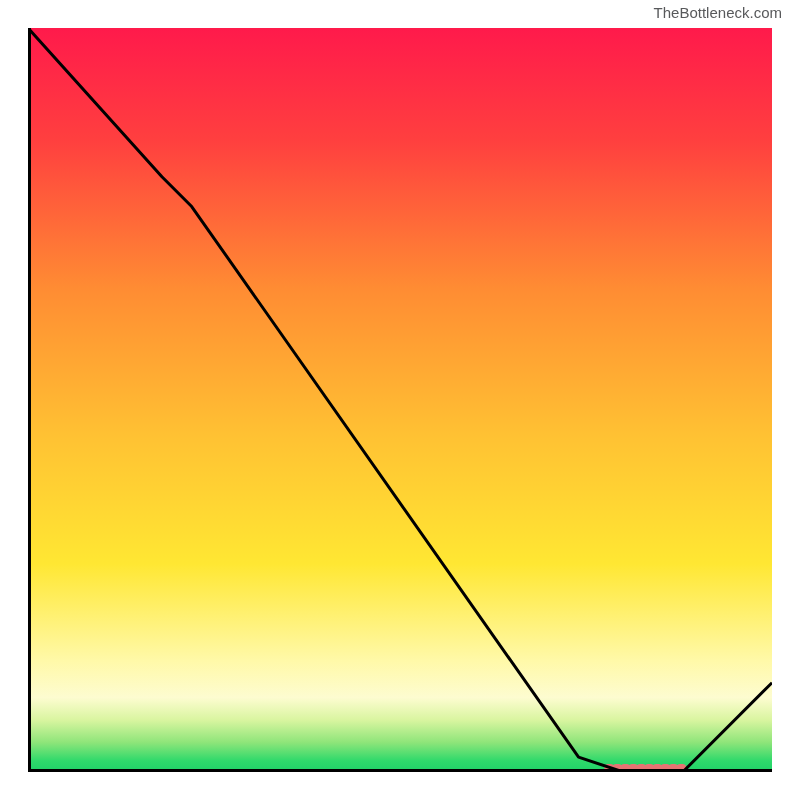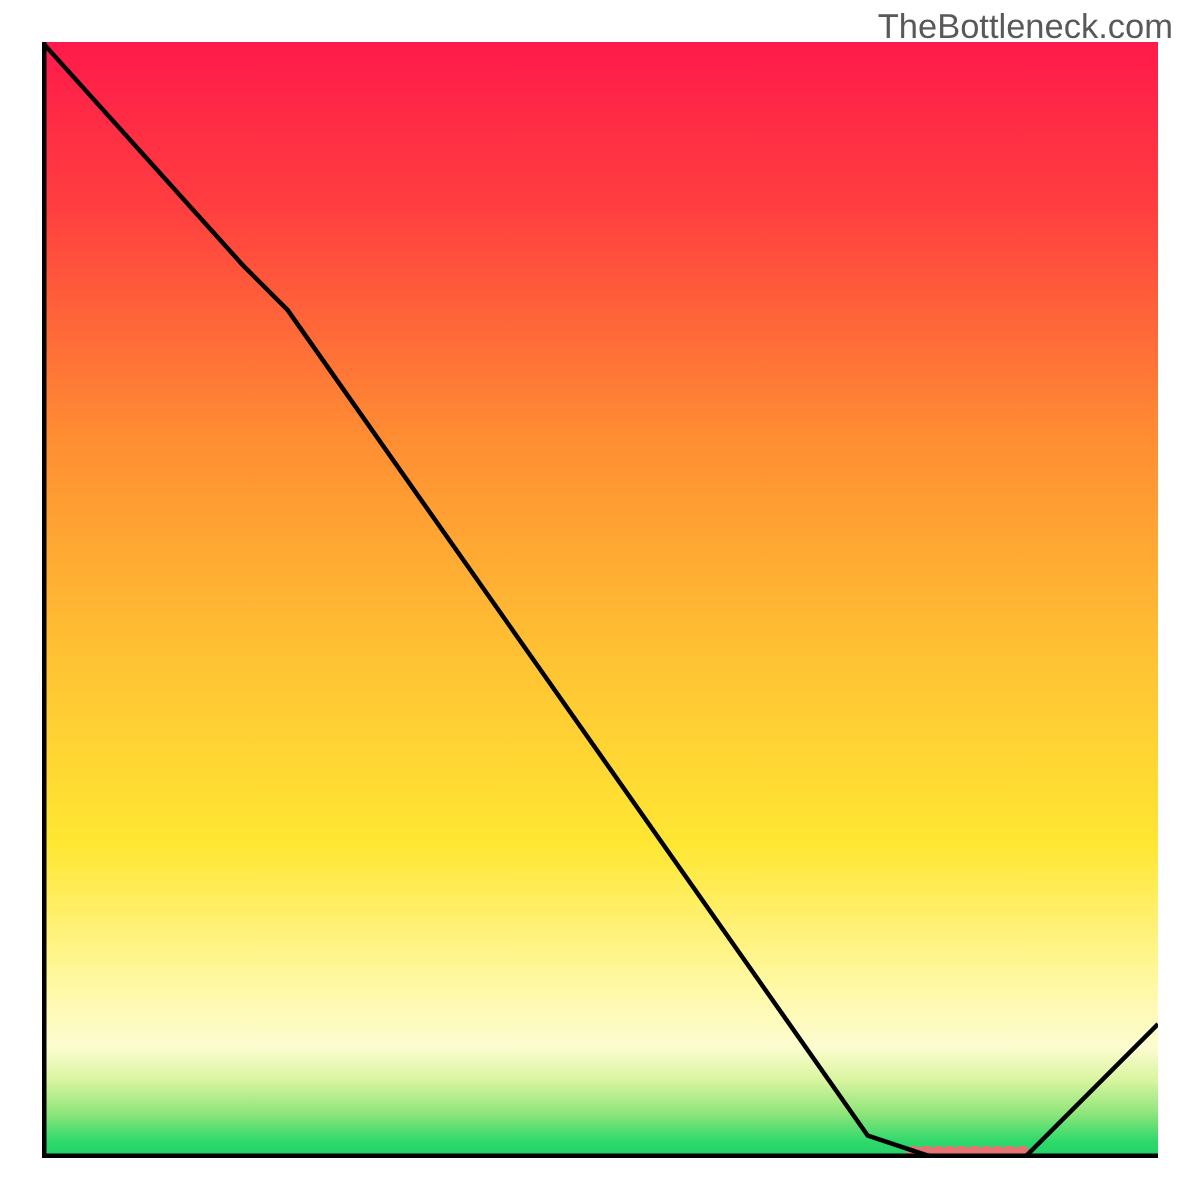--- a/index.html
+++ b/index.html
@@ -13,21 +13,21 @@
   .container {
     position: relative;
     width: 800px;
     height: 800px;
   }
   .watermark {
     position: absolute;
     top: 4px;
     right: 18px;
     color: #58595b;
-    font-size: 23px;
+    font-size: 15px;
     font-weight: 400;
     z-index: 10;
   }
   .chart-area {
     position: absolute;
     left: 28px;
     top: 28px;
     width: 744px;
     height: 744px;
   }

